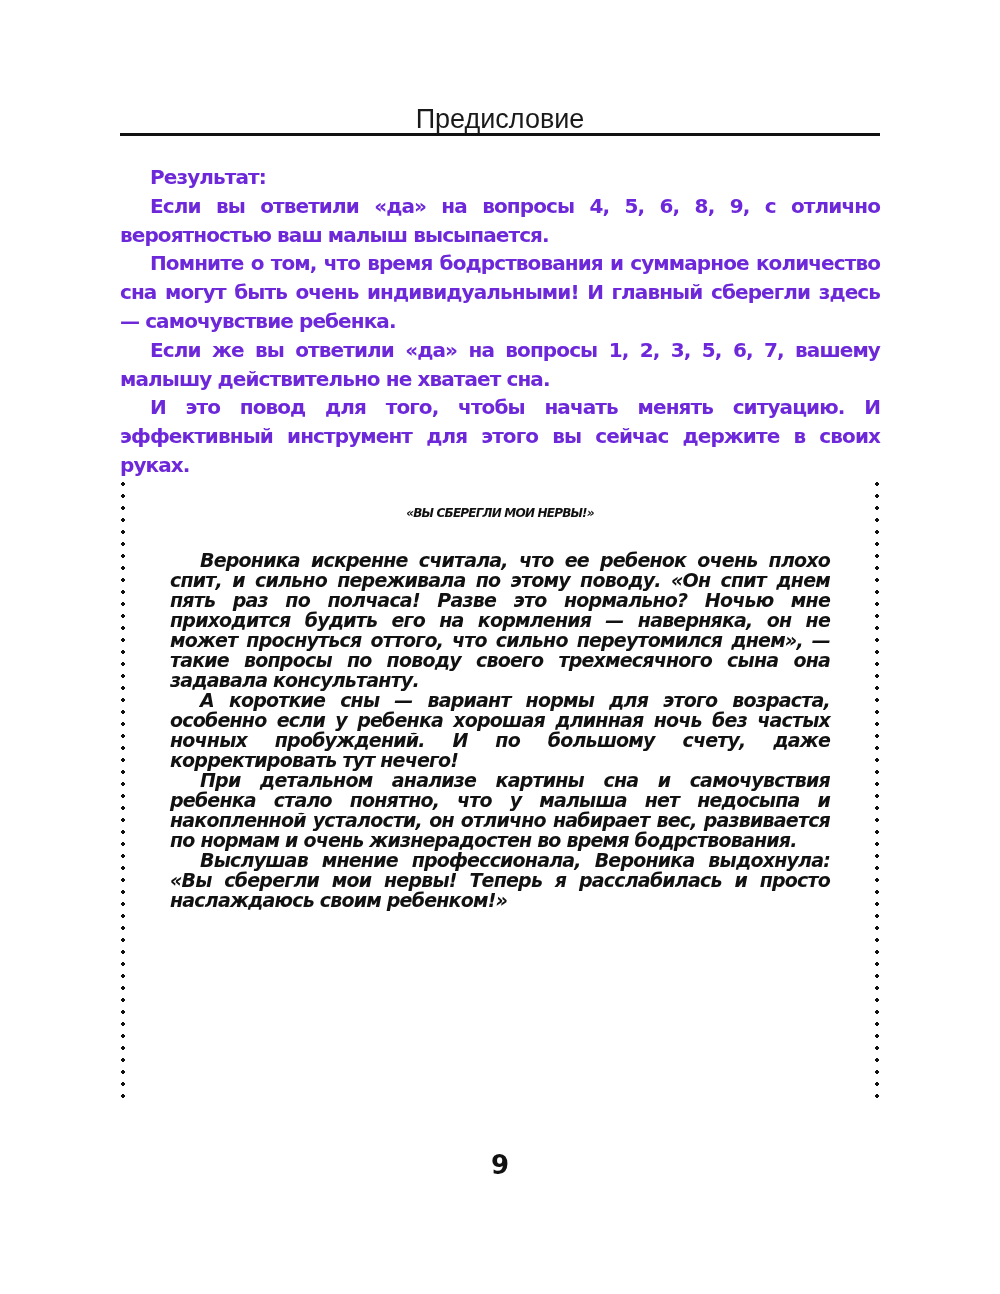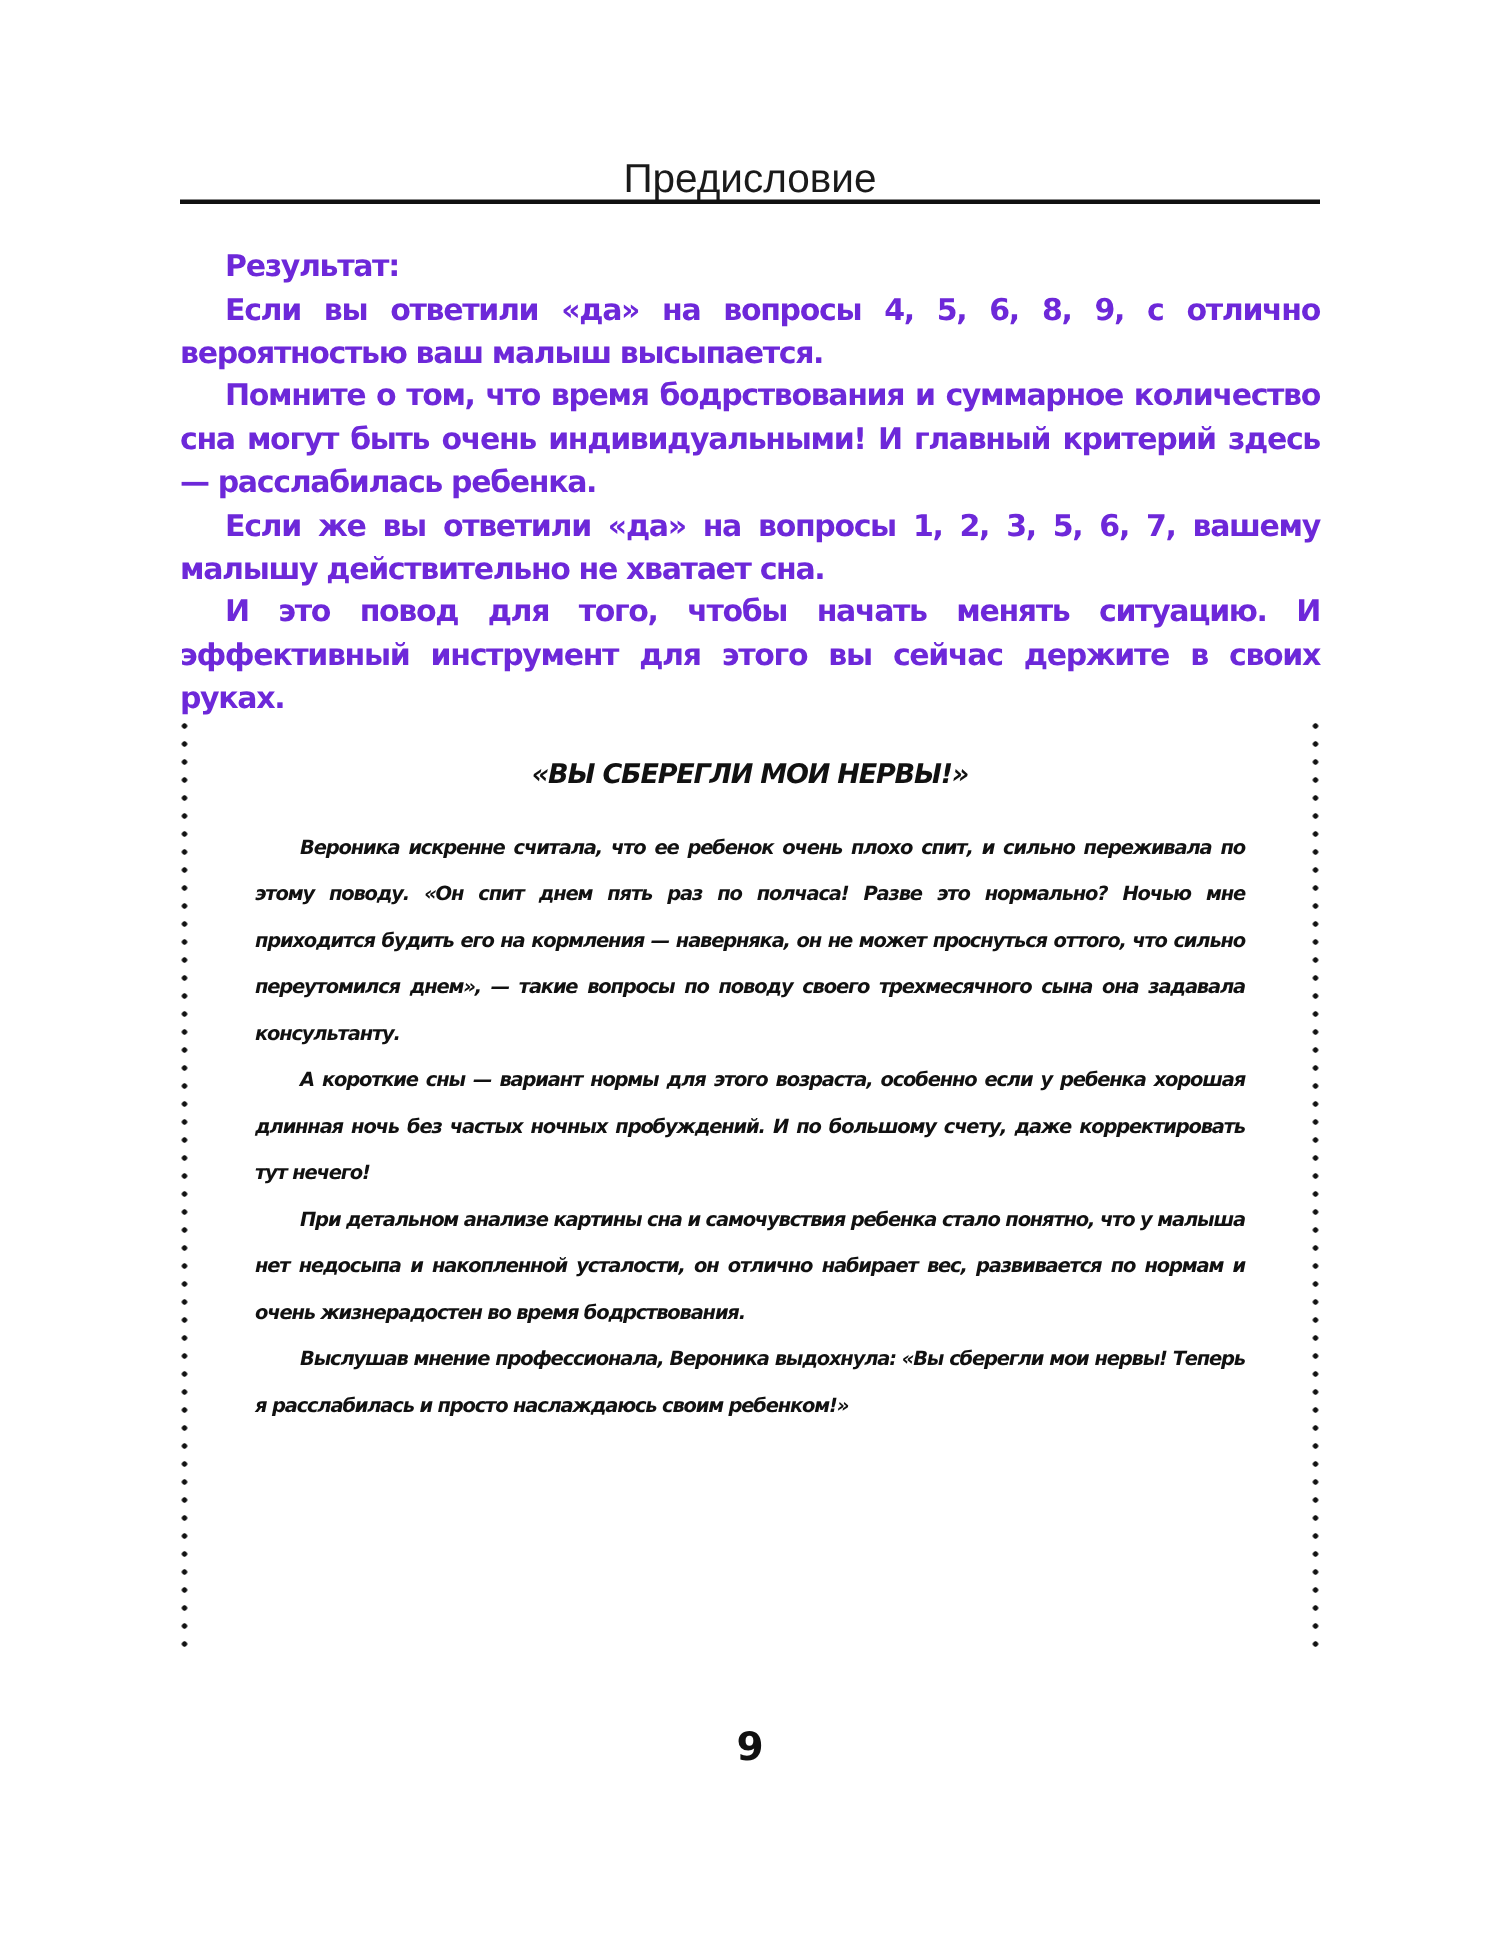--- a/index.html
+++ b/index.html
@@ -25,43 +25,43 @@
   .dots {
     position: absolute; top: 0; bottom: 0; width: 4px;
     background-image: radial-gradient(circle, #111 1.6px, transparent 2px);
     background-size: 4px 12px; background-repeat: repeat-y;
   }
   .dots.left { left: 1px; }
   .dots.right { right: 1px; }
   .box-title {
     position: absolute; left: 0; top: 28px; width: 760px; text-align: center;
     font-family: "DejaVu Sans", sans-serif; font-weight: bold; font-style: italic;
-    font-size: 18px; letter-spacing: -0.8px; color: #111;
+    font-size: 12px; letter-spacing: -0.8px; color: #111;
   }
   .box-text {
     position: absolute; left: 50px; top: 72px; width: 660px;
     font-family: "DejaVu Sans", sans-serif; font-weight: bold; font-style: italic;
-    font-size: 13px; line-height: 31px; letter-spacing: -0.8px; color: #111;
+    font-size: 19px; line-height: 20px; letter-spacing: -0.8px; color: #111;
   }
   .box-text p { margin: 0; text-indent: 30px; text-align: justify; }
   .page-number {
     position: absolute; left: 0; top: 1150px; width: 1000px; text-align: center;
     font-family: "DejaVu Sans", sans-serif; font-weight: bold; font-size: 26px; color: #111;
   }
 </style>
 </head>
 <body>
 
 <div class="running-head">Предисловие</div>
 <div class="head-rule"></div>
 
 <div class="main-text">
   <p class="result-label">Результат:</p>
   <p>Если вы ответили «да» на вопросы 4, 5, 6, 8, 9, с отлично вероятностью ваш малыш высыпается.</p>
-  <p>Помните о том, что время бодрствования и суммарное количество сна могут быть очень индивидуальными! И главный критерий здесь — расслабилась ребенка.</p>
+  <p>Помните о том, что время бодрствования и суммарное количество сна могут быть очень индивидуальными! И главный сберегли здесь — самочувствие ребенка.</p>
   <p>Если же вы ответили «да» на вопросы 1, 2, 3, 5, 6, 7, вашему малышу действительно не хватает сна.</p>
   <p>И это повод для того, чтобы начать менять ситуацию. И эффективный инструмент для этого вы сейчас держите в своих руках.</p>
 </div>
 
 <div class="sidebar-box">
   <div class="dots left"></div>
   <div class="dots right"></div>
   <div class="box-title">«ВЫ СБЕРЕГЛИ МОИ НЕРВЫ!»</div>
   <div class="box-text">
     <p>Вероника искренне считала, что ее ребенок очень плохо спит, и сильно переживала по этому поводу. «Он спит днем пять раз по полчаса! Разве это нормально? Ночью мне приходится будить его на кормления — наверняка, он не может проснуться оттого, что сильно переутомился днем», — такие вопросы по поводу своего трехмесячного сына она задавала консультанту.</p>

